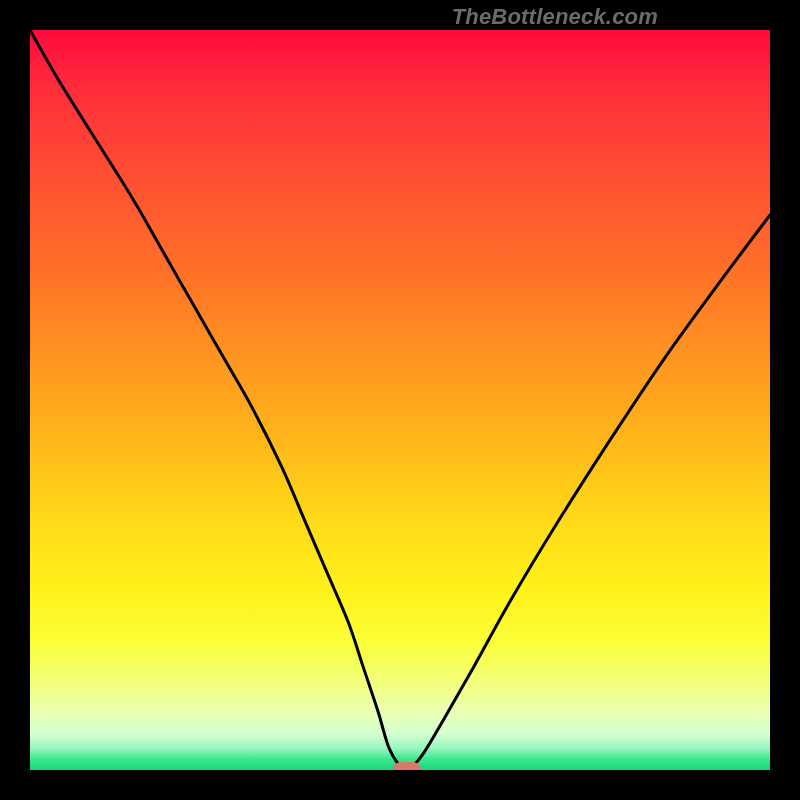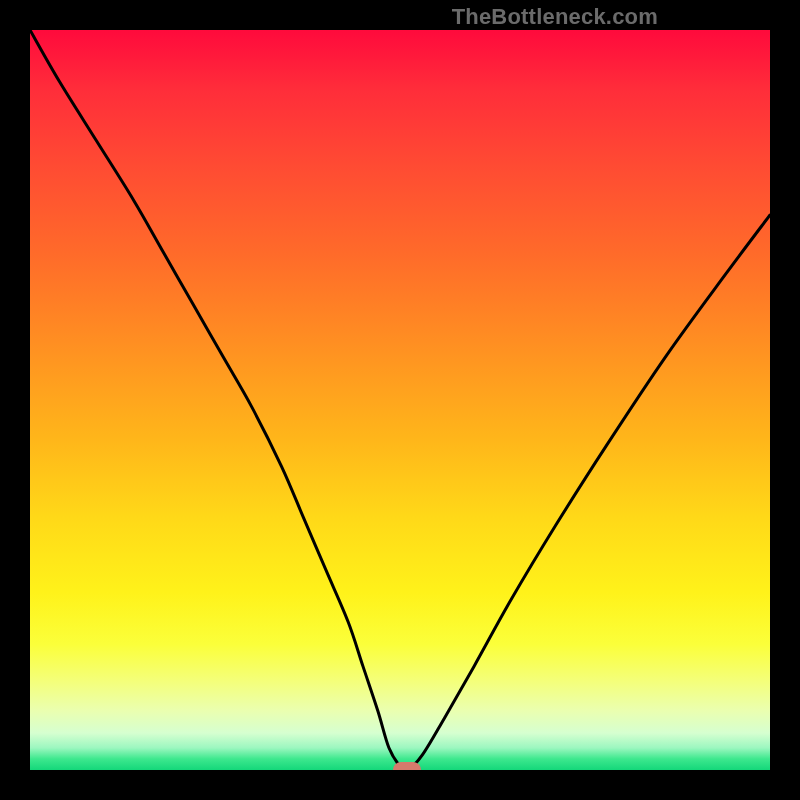--- a/index.html
+++ b/index.html
@@ -9,20 +9,21 @@
     height: 800px;
     background: #000;
     font-family: Arial, Helvetica, sans-serif;
     overflow: hidden;
   }
   .frame {
     position: relative;
     width: 668px;
     height: 800px;
     background: #000;
+    font-style: italic;
   }
   .watermark {
     position: absolute;
     top: 4px;
     right: 10px;
     color: #6b6b6b;
     font-size: 22px;
     font-weight: 600;
     letter-spacing: 0.2px;
     user-select: none;

